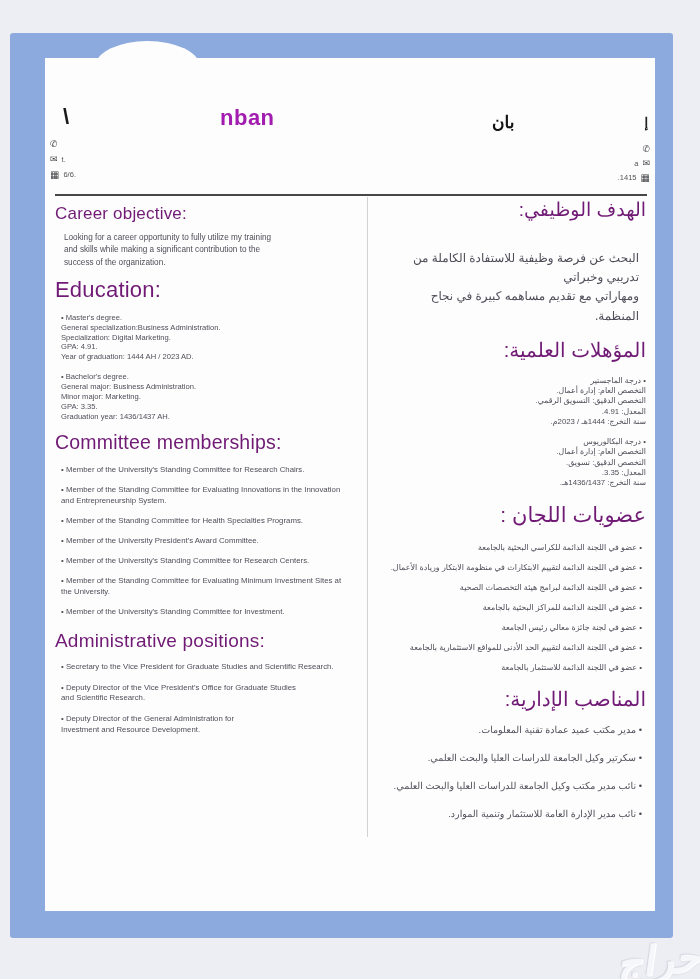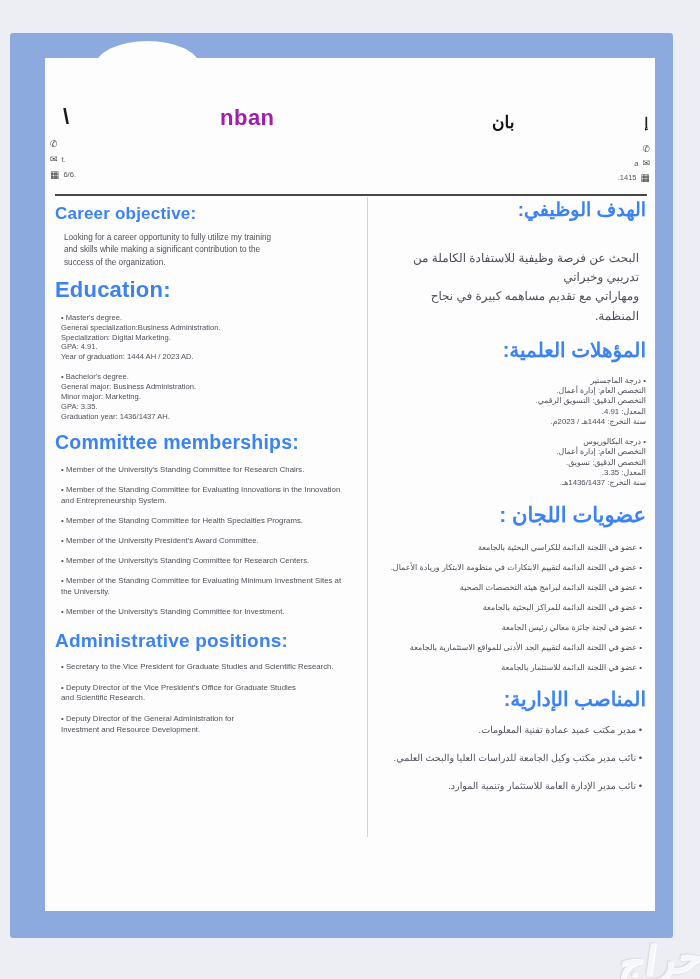--- a/index.html
+++ b/index.html
@@ -33,21 +33,21 @@
   .contact-row{display:flex;align-items:center;gap:4px;height:11px;font-size:7.5px;color:#555;}
   .icon{font-family:"DejaVu Sans",sans-serif;font-size:9px;color:#3e3e44;line-height:1;}
   .icon.cal{font-size:10px;}
 
   .header-rule{position:absolute;left:10px;right:8px;top:136px;height:2px;background:#47474a;}
   .col-divider{position:absolute;left:322px;top:139px;width:1px;height:640px;background:#d2d2d4;}
 
   .col-en{position:absolute;left:10px;top:146px;width:303px;}
   .col-ar{position:absolute;right:9px;top:140px;width:266px;direction:rtl;text-align:right;}
 
-  h1{margin:0;color:#3b82f6;font-weight:bold;letter-spacing:.2px;}
+  h1{margin:0;color:#701a75;font-weight:normal;letter-spacing:.2px;}
   .h-career{font-size:17px;margin-bottom:8px;}
   .h-education{font-size:22px;margin:8px 0 10px;}
   .h-committee{font-size:19.5px;margin:10px 0 11px;}
   .h-admin{font-size:19px;margin:12px 0 10px;}
 
   .pre{white-space:pre-line;}
   .career-p{font-size:8.2px;line-height:1.5;margin:0 0 0 9px;}
 
   .edu-block{font-size:7.6px;line-height:1.3;margin:0 0 10px 6px;}
   .edu-line.first::before{content:"• ";}
@@ -197,20 +197,21 @@
         <li>عضو في اللجنة الدائمة لبرامج هيئة التخصصات الصحية</li>
         <li>عضو في اللجنة الدائمة للمراكز البحثية بالجامعة</li>
         <li>عضو في لجنة جائزة معالي رئيس الجامعة</li>
         <li>عضو في اللجنة الدائمة لتقييم الحد الأدنى للمواقع الاستثمارية بالجامعة</li>
         <li>عضو في اللجنة الدائمة للاستثمار بالجامعة</li>
       </ul>
 
       <h1 class="h-ar-admin">المناصب الإدارية:</h1>
       <ul class="list-ar-admin">
         <li>مدير مكتب عميد عمادة تقنية المعلومات.</li>
+        <li>سكرتير وكيل الجامعة للدراسات العليا والبحث العلمي.</li>
         <li>نائب مدير مكتب وكيل الجامعة للدراسات العليا والبحث العلمي.</li>
         <li>نائب مدير الإدارة العامة للاستثمار وتنمية الموارد.</li>
       </ul>
     </div>
 
   </div>
 </div>
 
 <div class="watermark">حراج</div>
 

